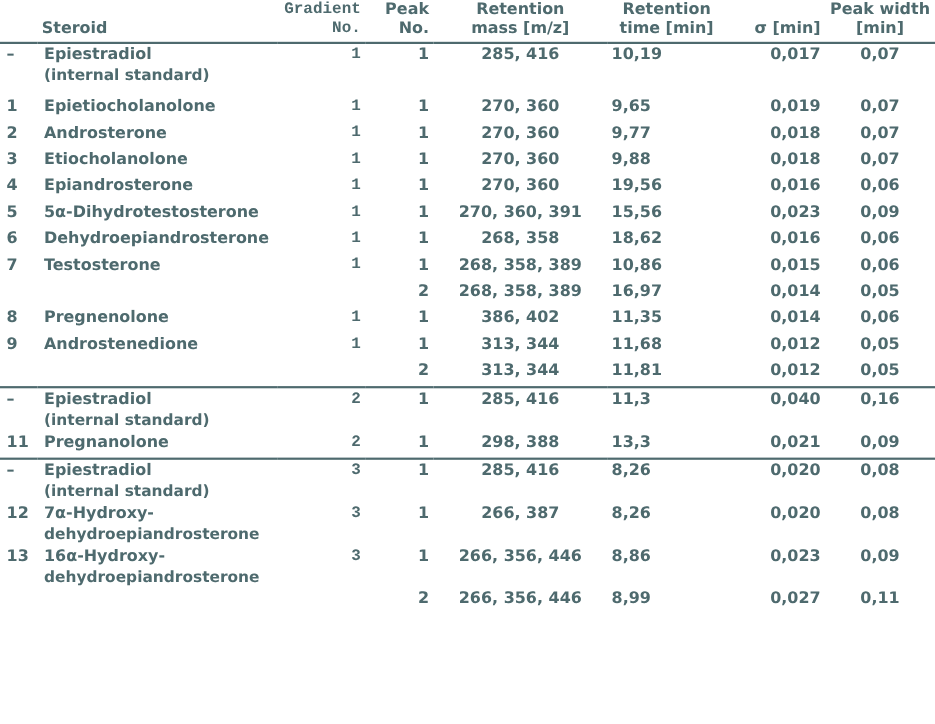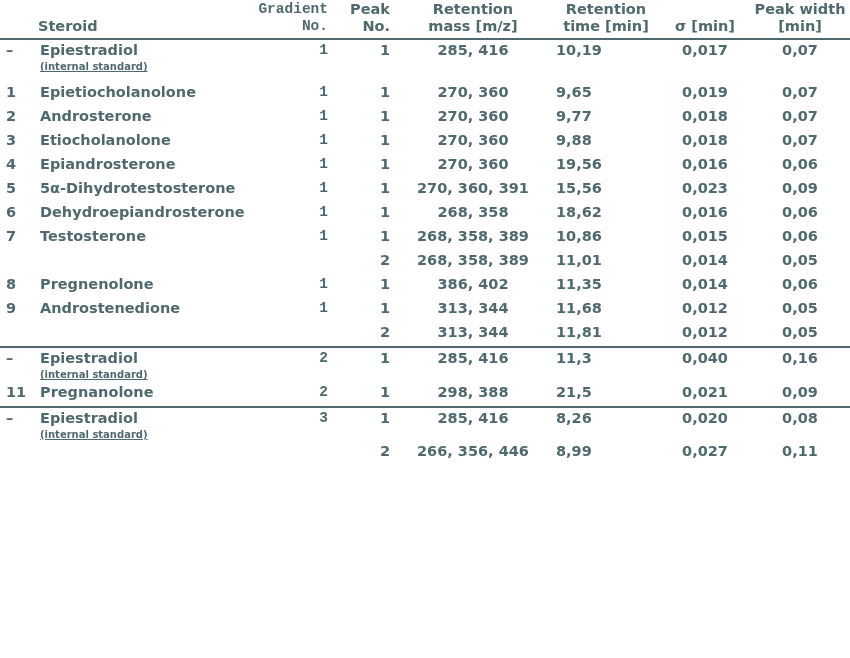--- a/index.html
+++ b/index.html
@@ -45,21 +45,21 @@
   col.c-rt      { width: 108px; }
   col.c-sigma   { width: 90px; }
   col.c-width   { width: 100px; }
 
   th.h-no, td.t-no        { text-align: left; padding-left: 6px; }
   th.h-steroid, td.t-steroid { text-align: left; padding-left: 6px; }
   th.h-grad, td.t-grad    { text-align: right; font-family: Liberation Mono, monospace; }
   th.h-peak, td.t-peak    { text-align: right; }
   th.h-mass, td.t-mass    { text-align: center; }
   th.h-rt, td.t-rt        { text-align: left; padding-right: 26px; }
-  th.h-sigma, td.t-sigma  { text-align: center; }
+  th.h-sigma, td.t-sigma  { text-align: right; }
   th.h-width, td.t-width  { text-align: center; }
 
   th.h-rt { text-align: center; padding-right: 4px; }
 
   tbody td {
     padding: 1px 4px;
     line-height: 1.30;
     vertical-align: top;
     height: 22px;
   }
@@ -72,25 +72,24 @@
   tr.spacer td {
     height: 8px;
     padding: 0;
     line-height: 8px;
     font-size: 0;
   }
   tr.cont td {
     padding-top: 0;
   }
   .sub {
-    font-size: 10px;
+    font-size: 14px;
     font-weight: bold;
     display: block;
     line-height: 1.3;
-    text-decoration: underline;
   }
 </style>
 </head>
 <body>
 
 <div class="table-wrap">
   <table class="sci-table">
     <colgroup>
       <col class="c-no">
       <col class="c-steroid">
@@ -218,21 +217,21 @@
           <td class="t-rt">10,86</td>
           <td class="t-sigma">0,015</td>
           <td class="t-width">0,06</td>
         </tr>
         <tr class="">
           <td class="t-no"></td>
           <td class="t-steroid"></td>
           <td class="t-grad"></td>
           <td class="t-peak">2</td>
           <td class="t-mass">268, 358, 389</td>
-          <td class="t-rt">11,01</td>
+          <td class="t-rt">16,97</td>
           <td class="t-sigma">0,014</td>
           <td class="t-width">0,05</td>
         </tr>
         <tr class="">
           <td class="t-no">8</td>
           <td class="t-steroid">Pregnenolone</td>
           <td class="t-grad">1</td>
           <td class="t-peak">1</td>
           <td class="t-mass">386, 402</td>
           <td class="t-rt">11,35</td>
@@ -268,33 +267,53 @@
           <td class="t-rt">11,3</td>
           <td class="t-sigma">0,040</td>
           <td class="t-width">0,16</td>
         </tr>
         <tr class="">
           <td class="t-no">11</td>
           <td class="t-steroid">Pregnanolone</td>
           <td class="t-grad">2</td>
           <td class="t-peak">1</td>
           <td class="t-mass">298, 388</td>
-          <td class="t-rt">21,5</td>
+          <td class="t-rt">13,3</td>
           <td class="t-sigma">0,021</td>
           <td class="t-width">0,09</td>
         </tr>
         <tr class="rule-top">
           <td class="t-no">–</td>
           <td class="t-steroid">Epiestradiol<span class="sub">(internal standard)</span></td>
           <td class="t-grad">3</td>
           <td class="t-peak">1</td>
           <td class="t-mass">285, 416</td>
           <td class="t-rt">8,26</td>
           <td class="t-sigma">0,020</td>
           <td class="t-width">0,08</td>
+        </tr>
+        <tr class="">
+          <td class="t-no">12</td>
+          <td class="t-steroid">7α-Hydroxy-<span class="sub">dehydroepiandrosterone</span></td>
+          <td class="t-grad">3</td>
+          <td class="t-peak">1</td>
+          <td class="t-mass">266, 387</td>
+          <td class="t-rt">8,26</td>
+          <td class="t-sigma">0,020</td>
+          <td class="t-width">0,08</td>
+        </tr>
+        <tr class="">
+          <td class="t-no">13</td>
+          <td class="t-steroid">16α-Hydroxy-<span class="sub">dehydroepiandrosterone</span></td>
+          <td class="t-grad">3</td>
+          <td class="t-peak">1</td>
+          <td class="t-mass">266, 356, 446</td>
+          <td class="t-rt">8,86</td>
+          <td class="t-sigma">0,023</td>
+          <td class="t-width">0,09</td>
         </tr>
         <tr class="cont">
           <td class="t-no"></td>
           <td class="t-steroid"></td>
           <td class="t-grad"></td>
           <td class="t-peak">2</td>
           <td class="t-mass">266, 356, 446</td>
           <td class="t-rt">8,99</td>
           <td class="t-sigma">0,027</td>
           <td class="t-width">0,11</td>

